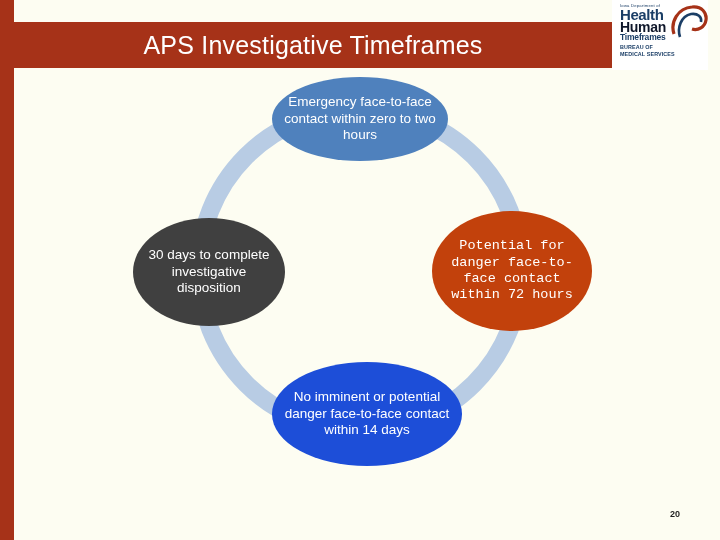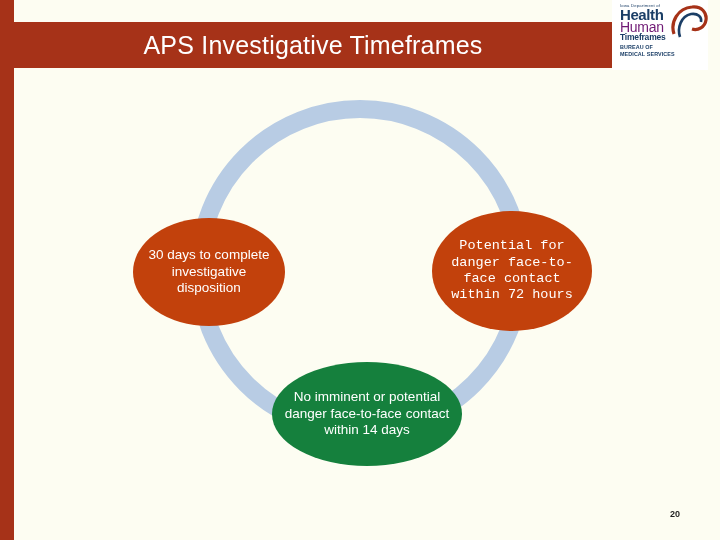--- a/index.html
+++ b/index.html
@@ -80,22 +80,22 @@
     font-weight: bold;
     color: #1b3e66;
     line-height: 14px;
     letter-spacing: -0.4px;
   }
   .logo-human {
     position: absolute;
     left: 8px;
     top: 21px;
     font-size: 14px;
-    font-weight: normal;
-    color: #701a75;
+    font-weight: bold;
+    color: #0f172a;
     line-height: 13px;
     letter-spacing: -0.3px;
   }
   .logo-res {
     position: absolute;
     left: 8px;
     top: 33px;
     font-size: 8.5px;
     font-weight: bold;
     color: #1b3e66;
@@ -148,21 +148,21 @@
     width: 176px;
     height: 84px;
     background: #4f81bd;
     font-size: 13.5px;
   }
   .e-left {
     left: 133px;
     top: 218px;
     width: 152px;
     height: 108px;
-    background: #c2410c;
+    background: #404040;
     font-size: 13.5px;
   }
   .e-center {
     left: 280px;
     top: 218px;
     width: 160px;
     height: 108px;
     background: #1f5c9e;
     font-size: 15.5px;
   }
@@ -173,21 +173,21 @@
     height: 120px;
     background: #c2410c;
     font-size: 13.5px;
     font-family: Liberation Mono, monospace;
   }
   .e-bottom {
     left: 272px;
     top: 362px;
     width: 190px;
     height: 104px;
-    background: #15803d;
+    background: #1d4ed8;
     font-size: 13.5px;
     text-align: center;
   }
   .slide-number {
     position: absolute;
     left: 670px;
     top: 500px;
     font-size: 9px;
     color: #1f1f1f;
     font-weight: bold;
@@ -211,19 +211,20 @@
     <div class="logo-res">Timeframes</div>
     <div class="logo-bureau">BUREAU OF<br>MEDICAL SERVICES</div>
     <svg class="logo-swoosh" viewBox="0 0 40 36">
       <path d="M6,30 C2,18 10,4 24,3 C34,2 39,9 38,16 C37,23 30,27 24,25" fill="none" stroke="#a63218" stroke-width="3.2"></path>
       <path d="M12,33 C9,24 13,12 23,10 C30,9 34,13 33,18" fill="none" stroke="#1b3e66" stroke-width="2.6"></path>
     </svg>
   </div>
 
   <div class="ring"></div>
 
+  <div class="ellipse e-top">Emergency face-to-face contact within zero to two hours</div>
   <div class="ellipse e-left">30 days to complete investigative disposition</div>
   <div class="ellipse e-right">Potential for danger face-to-face contact within 72 hours</div>
   <div class="ellipse e-bottom">No imminent or potential danger face-to-face contact within 14 days</div>
 
   <div class="slide-number">20</div>
 
 </div>
 
 </body></html>

